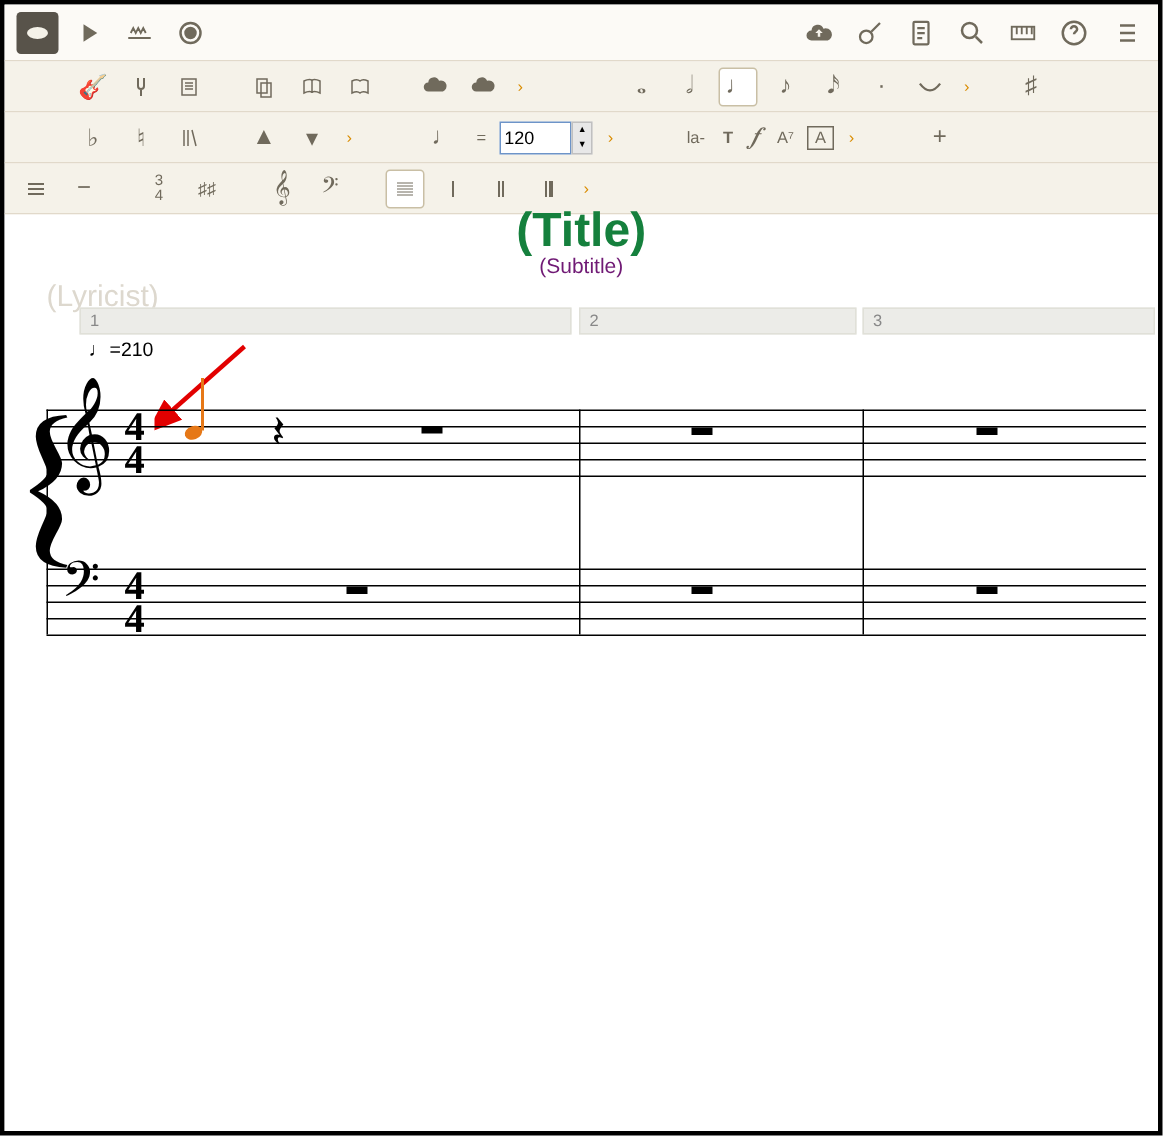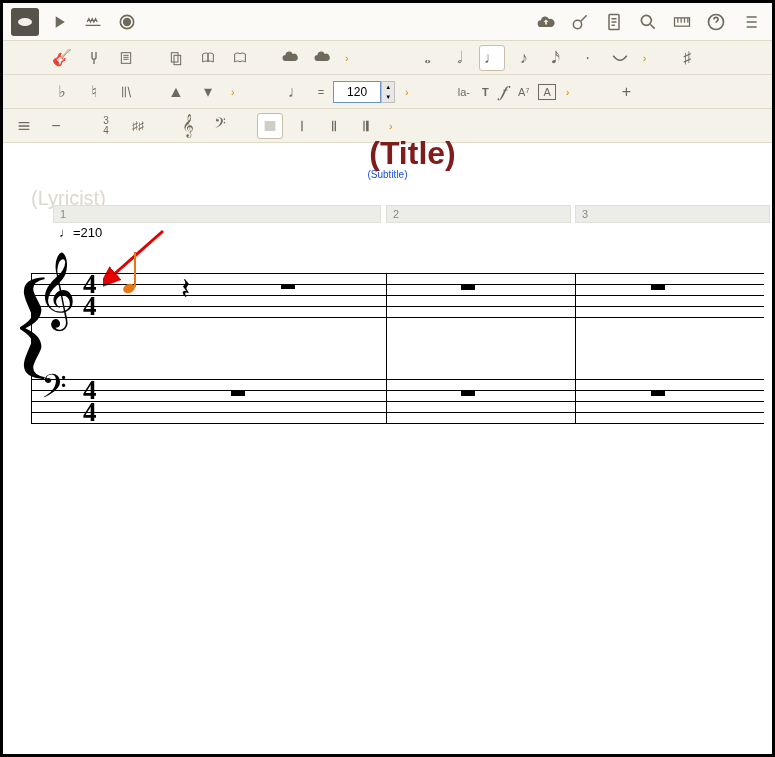--- a/index.html
+++ b/index.html
@@ -62,21 +62,20 @@
     .tool-group-sep {
       color: #d98c00;
       font-size: 11px;
       padding: 0 4px;
       cursor: pointer;
     }
     .tempo-input {
       width: 48px; height: 22px;
       border: 1px solid #6d94c8;
       font-size: 12px;
-      text-align: center;
       padding: 0 2px;
     }
     .tempo-input-wrap {
       display: flex; align-items: center;
       position: relative;
     }
     .spinner-btns {
       display: flex; flex-direction: column;
       background: #e8e8e8;
       border: 1px solid #c0c0c0;
@@ -99,30 +98,29 @@
     .canvas-area {
       background: #fff;
       position: relative;
       height: calc(100% - 140px);
     }
     .title-placeholder {
       position: absolute;
       left: 50%; transform: translateX(-50%);
       top: -8px;
       font-size: 32px;
-      color: #7f1d1d;
+      color: #15803d;
       font-weight: bold;
-      margin-left: 25px;
     }
     .subtitle-placeholder {
       position: absolute;
       left: 50%; transform: translateX(-50%);
       top: 26px;
-      font-size: 10px;
-      color: #1d4ed8;
+      font-size: 14px;
+      color: #701a75;
     }
     .lyricist-placeholder {
       position: absolute;
       left: 28px;
       top: 44px;
       font-size: 20px;
       color: #ddd8ce;
     }
     .measure-numbers {
       position: absolute;

